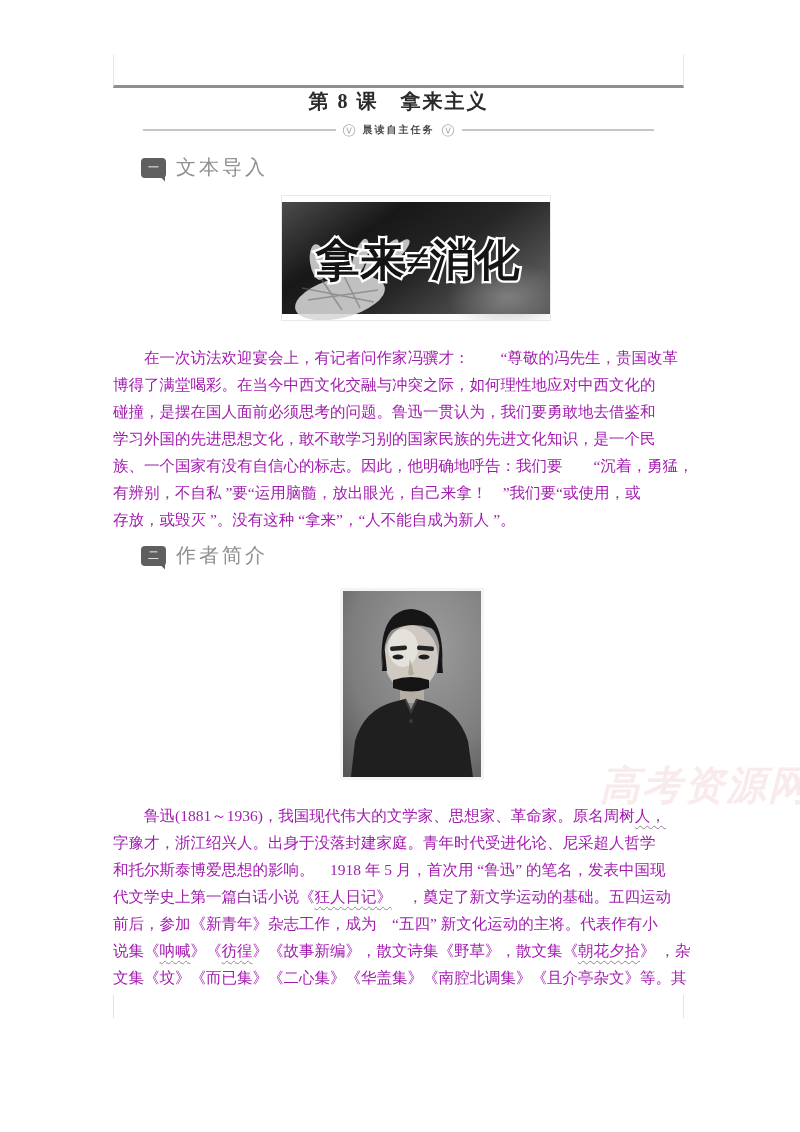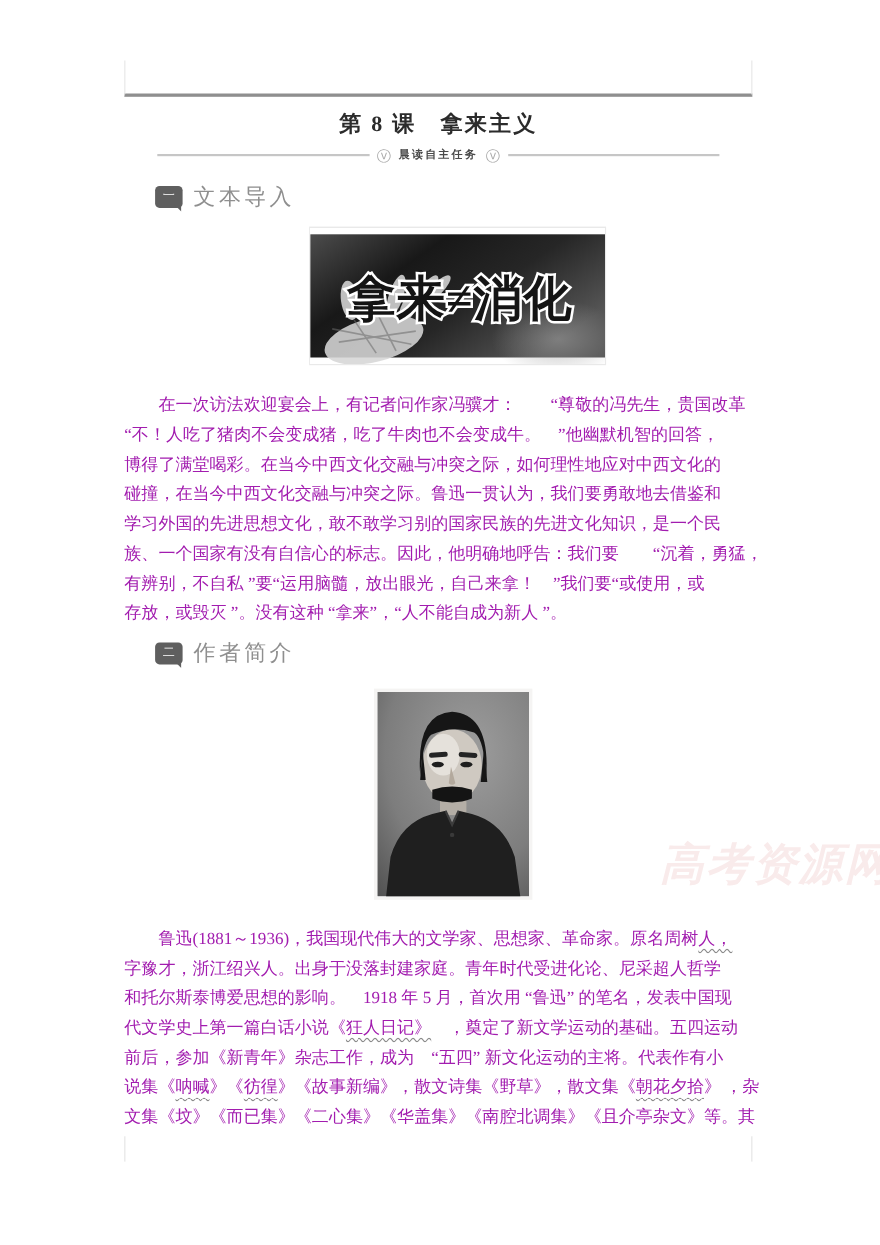--- a/index.html
+++ b/index.html
@@ -4,21 +4,21 @@
 <style>
   * { margin:0; padding:0; box-sizing:border-box; }
   html,body { width:800px; height:1132px; background:#ffffff; overflow:hidden; position:relative;
               font-family:"Liberation Serif","DejaVu Serif",serif; }
   .page { position:absolute; left:113px; top:0; width:571px; }
 
   .header-box { margin-top:55px; height:33px;
                 border-left:1px solid #e6e6e6; border-right:1px solid #e6e6e6;
                 border-bottom:3px solid #8f8f8f; }
 
-  .doc-title { margin-top:11px; text-align:center; font-size:20px; font-weight:600;
+  .doc-title { text-align:center; font-size:20px; font-weight:600;
                color:#2b2b2b; letter-spacing:2px; }
 
   .banner { margin:8px 30px 0 30px; display:flex; align-items:center; gap:7px; }
   .banner .bline { flex:1; height:0; border-top:2px solid #c6c6c6; }
   .banner .orn   { color:#a9a9a9; font-size:13px; line-height:1;
                    font-family:"Liberation Sans","DejaVu Sans",sans-serif; }
   .banner .btext { font-family:"Liberation Sans","DejaVu Sans",sans-serif;
                    font-weight:bold; font-size:10px; color:#4a4a4a; letter-spacing:2px; }
 
   .section-marker { display:flex; align-items:center; gap:10px; margin-left:28px; }
@@ -108,23 +108,22 @@
         <path d="M26,98 L96,88" fill="none"></path>
         <path d="M40,78 L60,108" fill="none"></path>
         <path d="M62,74 L78,106" fill="none"></path>
       </g>
       <text x="136" y="73" text-anchor="middle" font-size="44" font-weight="bold" fill="#141414" stroke="#ffffff" stroke-width="4.5" paint-order="stroke" letter-spacing="1">拿来≠消化</text>
     </svg>
   </div>
 
   <div class="para" id="para-intro">
       <div class="line indent"><span>在一次访法欢迎宴会上，有记者问作家冯骥才：　　“尊敬的冯先生，贵国改革</span></div>
-      <div class="line"><span>“不！人吃了猪肉不会变成猪，吃了牛肉也不会变成牛。　”他幽默机智的回答，</span></div>
       <div class="line"><span>博得了满堂喝彩。在当今中西文化交融与冲突之际，如何理性地应对中西文化的</span></div>
-      <div class="line"><span>碰撞，在当今中西文化交融与冲突之际。鲁迅一贯认为，我们要勇敢地去借鉴和</span></div>
+      <div class="line"><span>碰撞，是摆在国人面前必须思考的问题。鲁迅一贯认为，我们要勇敢地去借鉴和</span></div>
       <div class="line"><span>学习外国的先进思想文化，敢不敢学习别的国家民族的先进文化知识，是一个民</span></div>
       <div class="line"><span>族、一个国家有没有自信心的标志。因此，他明确地呼告：我们要　　“沉着，勇猛，</span></div>
       <div class="line"><span>有辨别，不自私 ”要“运用脑髓，放出眼光，自己来拿！　”我们要“或使用，或</span></div>
       <div class="line"><span>存放，或毁灭 ”。没有这种 “拿来”，“人不能自成为新人 ”。</span></div>
     </div>
 
   <div class="section-marker sm-author">
     <span class="num-icon">
       <span>二</span>
     </span>

